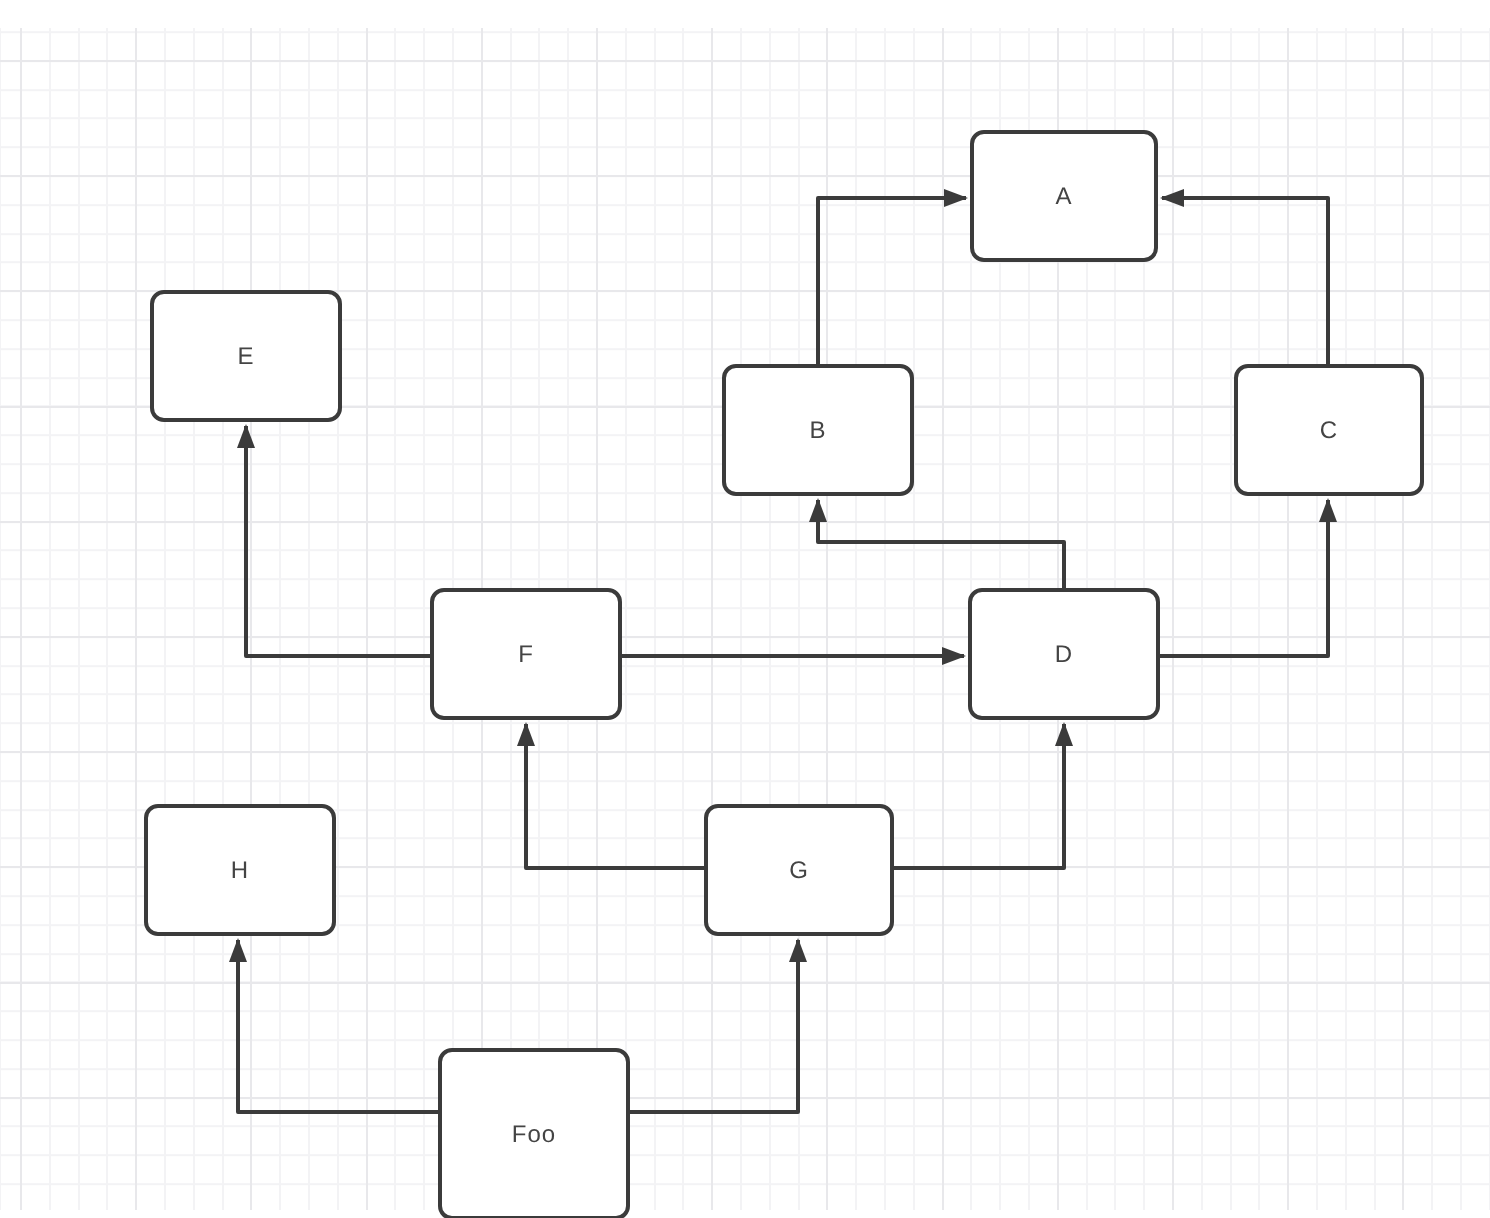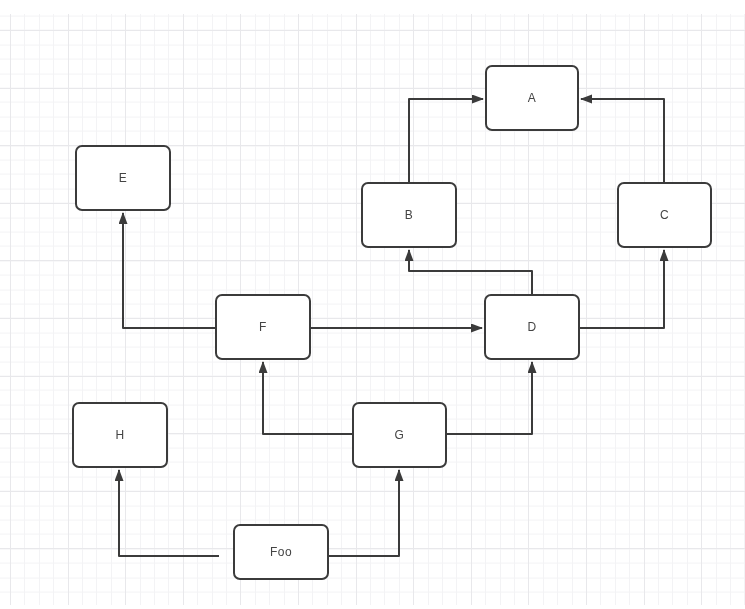--- a/index.html
+++ b/index.html
@@ -94,17 +94,17 @@
       </div>
       <div class="node" style="left: 215px; top: 294px; width: 96px; height: 66px;">
         <span class="label">F</span>
       </div>
       <div class="node" style="left: 352px; top: 402px; width: 95px; height: 66px;">
         <span class="label">G</span>
       </div>
       <div class="node" style="left: 72px; top: 402px; width: 96px; height: 66px;">
         <span class="label">H</span>
       </div>
-      <div class="node" style="left: 233px; top: 524px; width: 96px; height: 56px;">
+      <div class="node" style="left: 219px; top: 524px; width: 96px; height: 86px;">
         <span class="label">Foo</span>
       </div>
     </div>
 </div>
 
 </body></html>

